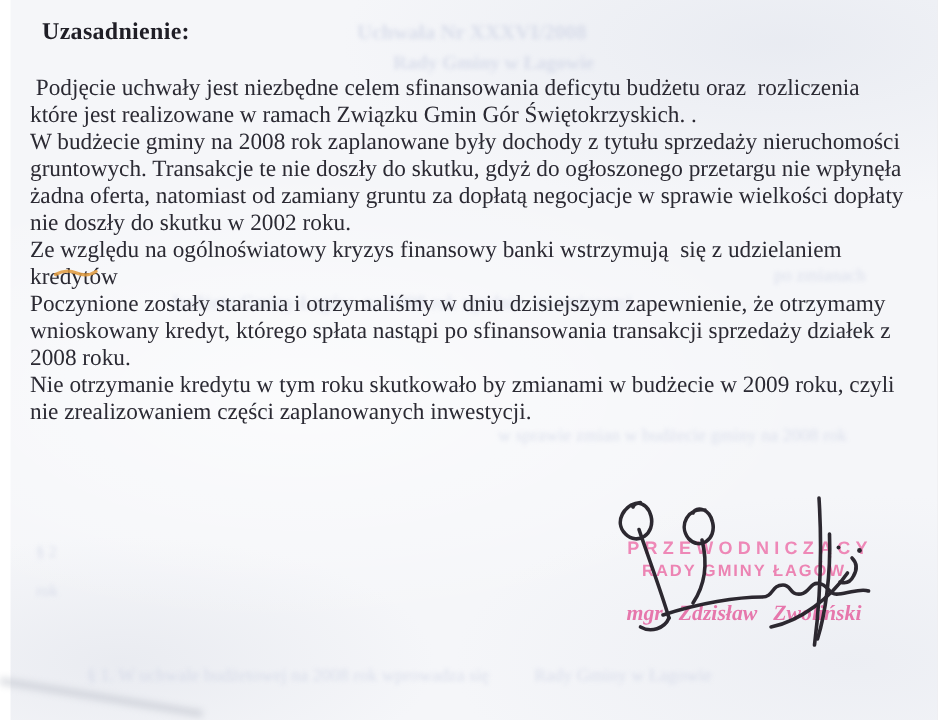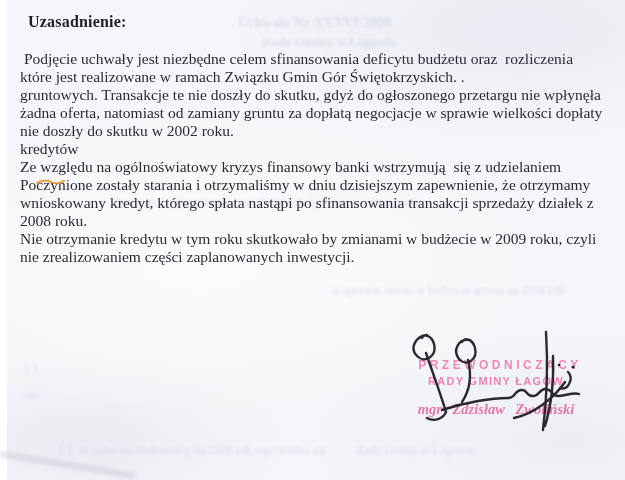--- a/index.html
+++ b/index.html
@@ -79,25 +79,26 @@
   <div class="ghost g4">w sprawie zmian w budżecie gminy na 2008 rok</div>
   <div class="ghost g5">§ 1. W uchwale budżetowej na 2008 rok wprowadza się          Rady Gminy w Łagowie</div>
   <div class="ghost g6">§ 2</div>
   <div class="ghost g7">rok</div>
 
   <div class="heading">Uzasadnienie:</div>
 
   <div class="bodytext">
     <div class="line"> Podjęcie uchwały jest niezbędne celem sfinansowania deficytu budżetu oraz  rozliczenia</div>
     <div class="line">które jest realizowane w ramach Związku Gmin Gór Świętokrzyskich. .</div>
+    <div class="line">W budżecie gminy na 2008 rok zaplanowane były dochody z tytułu sprzedaży nieruchomości</div>
     <div class="line">gruntowych. Transakcje te nie doszły do skutku, gdyż do ogłoszonego przetargu nie wpłynęła</div>
     <div class="line">żadna oferta, natomiast od zamiany gruntu za dopłatą negocjacje w sprawie wielkości dopłaty</div>
     <div class="line">nie doszły do skutku w 2002 roku.</div>
+    <div class="line">Ze względu na ogólnoświatowy kryzys finansowy banki wstrzymują  się z udzielaniem</div>
     <div class="line">kredytów</div>
-    <div class="line">Ze względu na ogólnoświatowy kryzys finansowy banki wstrzymują  się z udzielaniem</div>
     <div class="line">Poczynione zostały starania i otrzymaliśmy w dniu dzisiejszym zapewnienie, że otrzymamy</div>
     <div class="line">wnioskowany kredyt, którego spłata nastąpi po sfinansowania transakcji sprzedaży działek z</div>
     <div class="line">2008 roku.</div>
     <div class="line">Nie otrzymanie kredytu w tym roku skutkowało by zmianami w budżecie w 2009 roku, czyli</div>
     <div class="line">nie zrealizowaniem części zaplanowanych inwestycji.</div>
   </div>
 
   <svg class="orange-mark" viewBox="0 0 30 8">
     <path d="M1,5 q7,-4 14,-1 q7,3 13,-1" fill="none" stroke="#e09a3c" stroke-width="2.2" stroke-linecap="round" opacity="0.85"></path>
   </svg>

